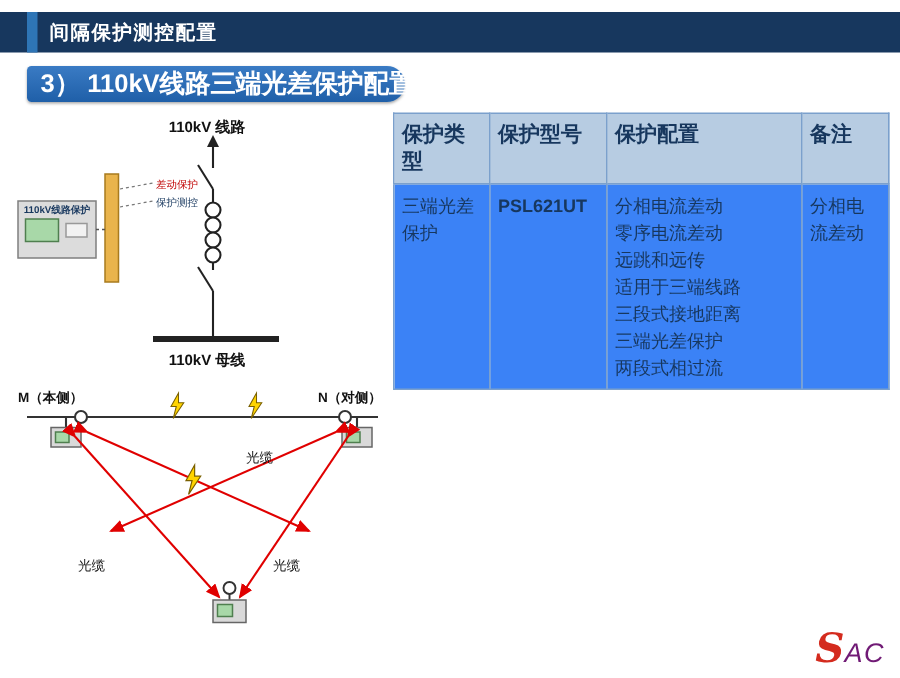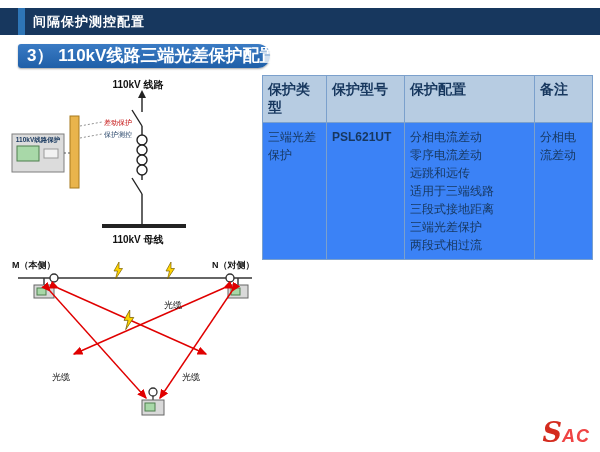--- a/index.html
+++ b/index.html
@@ -51,22 +51,22 @@
   .col-model { width:78px; }
   .col-cfg   { width:130px; }
   .col-note  { width:58px; }
   
   .svg1 { position:absolute; left:10px; top:76px; }
   .svg2 { position:absolute; left:6px;  top:258px; }
   
   .logo { position:absolute; right:10px; bottom:6px; line-height:1; white-space:nowrap; }
   .logo .s  { font-family:"DejaVu Serif", serif; font-style:italic; font-weight:bold;
               font-size:27px; color:#D42B1E; }
-  .logo .ac { font-family:"Liberation Sans", sans-serif; font-style:italic; font-weight:bold;
-              font-size:18px; color:#ef4444; letter-spacing:1px;margin-top:12px; }
+  .logo .ac { font-family:"Liberation Sans", sans-serif; font-style:italic; font-weight:normal;
+              font-size:18px; color:#701a75; letter-spacing:1px;margin-top:12px; }
 </style>
 </head>
 <body>
 
 <div class="topbar">
   <div class="accent"></div>
   <div class="title">间隔保护测控配置</div>
 </div>
 
 <div class="banner">3） 110kV线路三端光差保护配置</div>

